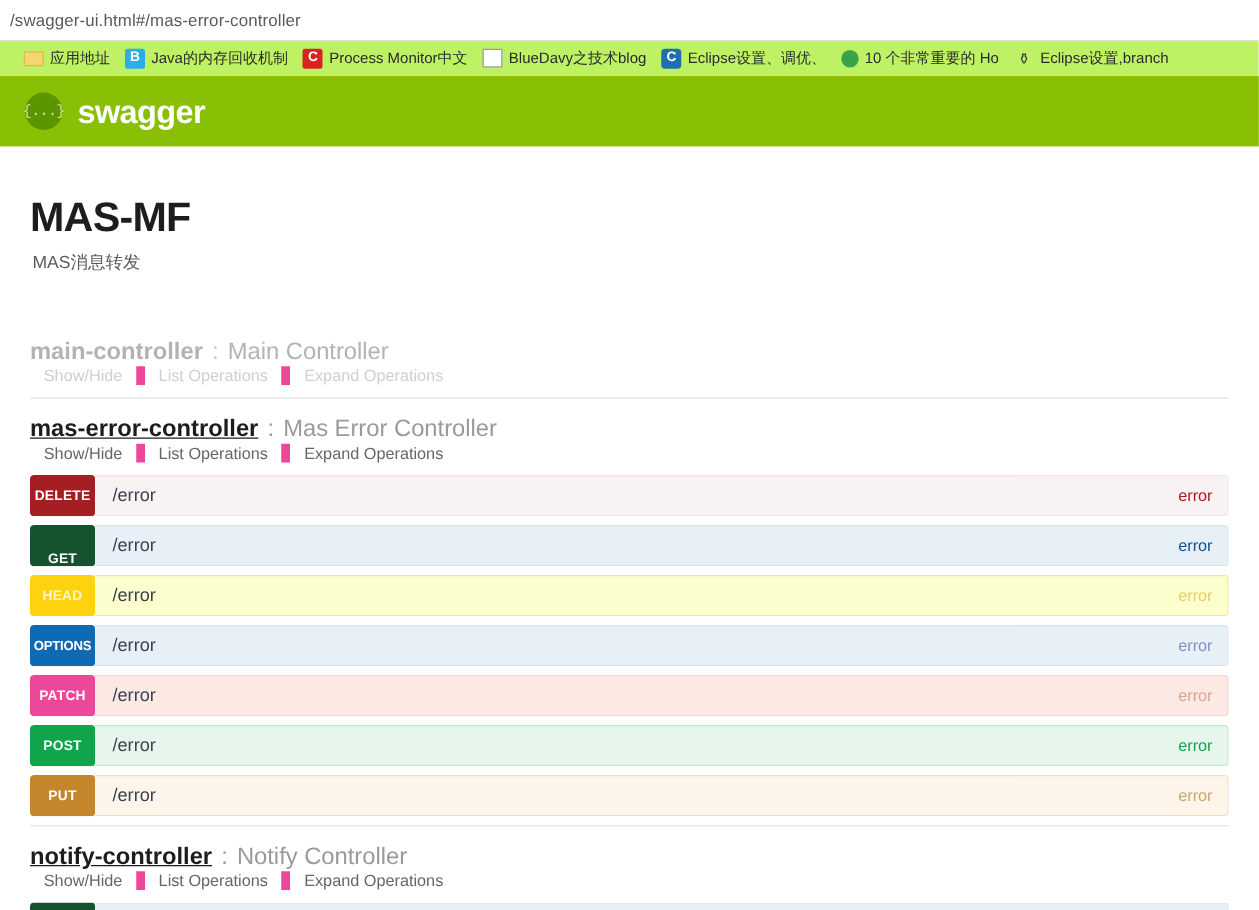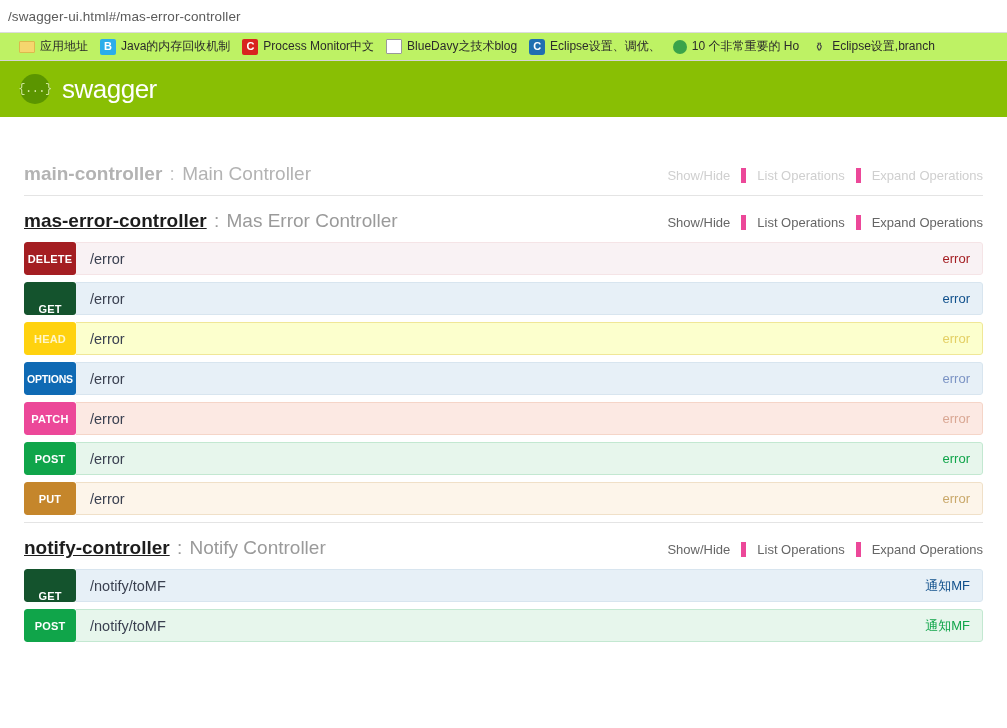--- a/index.html
+++ b/index.html
@@ -114,21 +114,21 @@
     align-items: center;
     justify-content: center;
     font-size: 12px;
     font-family: "Liberation Mono", monospace;
     letter-spacing: -0.5px;
   }
   #logo-text {
     margin-left: 12px;
     color: #ffffff;
     font-size: 26px;
-    font-weight: normal;
+    font-weight: bold;
     letter-spacing: -0.5px;
   }
   #header-right {
     position: absolute;
     right: 20px;
     display: flex;
     align-items: center;
     gap: 44px;
   }
   #api-select {
@@ -176,20 +176,21 @@
     margin: 8px 0 0 2px;
   }
 
   .resource { margin-top: 0; }
   .resource-head {
     display: flex;
     align-items: baseline;
     justify-content: space-between;
     border-top: 1px solid #e4e4e4;
     padding: 14px 0 10px 0;
+    flex-direction: column;
   }
   .resource.first > .resource-head { border-top: none; padding-top: 46px; }
   .resource-title { font-size: 19px; white-space: nowrap; }
   .res-name {
     font-weight: bold;
     color: #b3b3b3;
   }
   .res-name.active {
     color: #1d1d1d;
     text-decoration: underline;
@@ -204,21 +205,21 @@
     align-items: center;
     font-size: 13px;
   }
   .res-options a {
     color: #cfcfcf;
     text-decoration: none;
     padding: 0 11px;
     cursor: pointer;
     white-space: nowrap;
   }
-  .res-options a + a { border-left: 5px solid #ec4899; }
+  .res-options a + a { border-left: 7px solid #ec4899; }
   .res-options a:last-child { padding-right: 0; }
   .resource.active .res-options a { color: #666666; }
 
   
   .op-row {
     display: flex;
     align-items: stretch;
     height: 33px;
     margin-bottom: 7px;
     border-radius: 3px;
@@ -330,20 +331,24 @@
 </div>
 
 <div id="swagger-header">
   <div id="logo-group">
     <div id="logo-mark">{...}</div>
     <div id="logo-text">swagger</div>
   </div>
 </div>
 
 <div id="content">
+  <div id="info-block">
+    <h1 id="api-title">MAS-MF</h1>
+    <div id="api-desc">MAS消息转发</div>
+  </div>
   <div id="resources">
       <div class="resource first">
         <div class="resource-head">
           <div class="resource-title"><span class="res-name">main-controller</span><span class="res-sep"> : </span><span class="res-desc">Main Controller</span></div>
           <div class="res-options">
             <a>Show/Hide</a>
             <a>List Operations</a>
             <a>Expand Operations</a>
           </div>
         </div>

